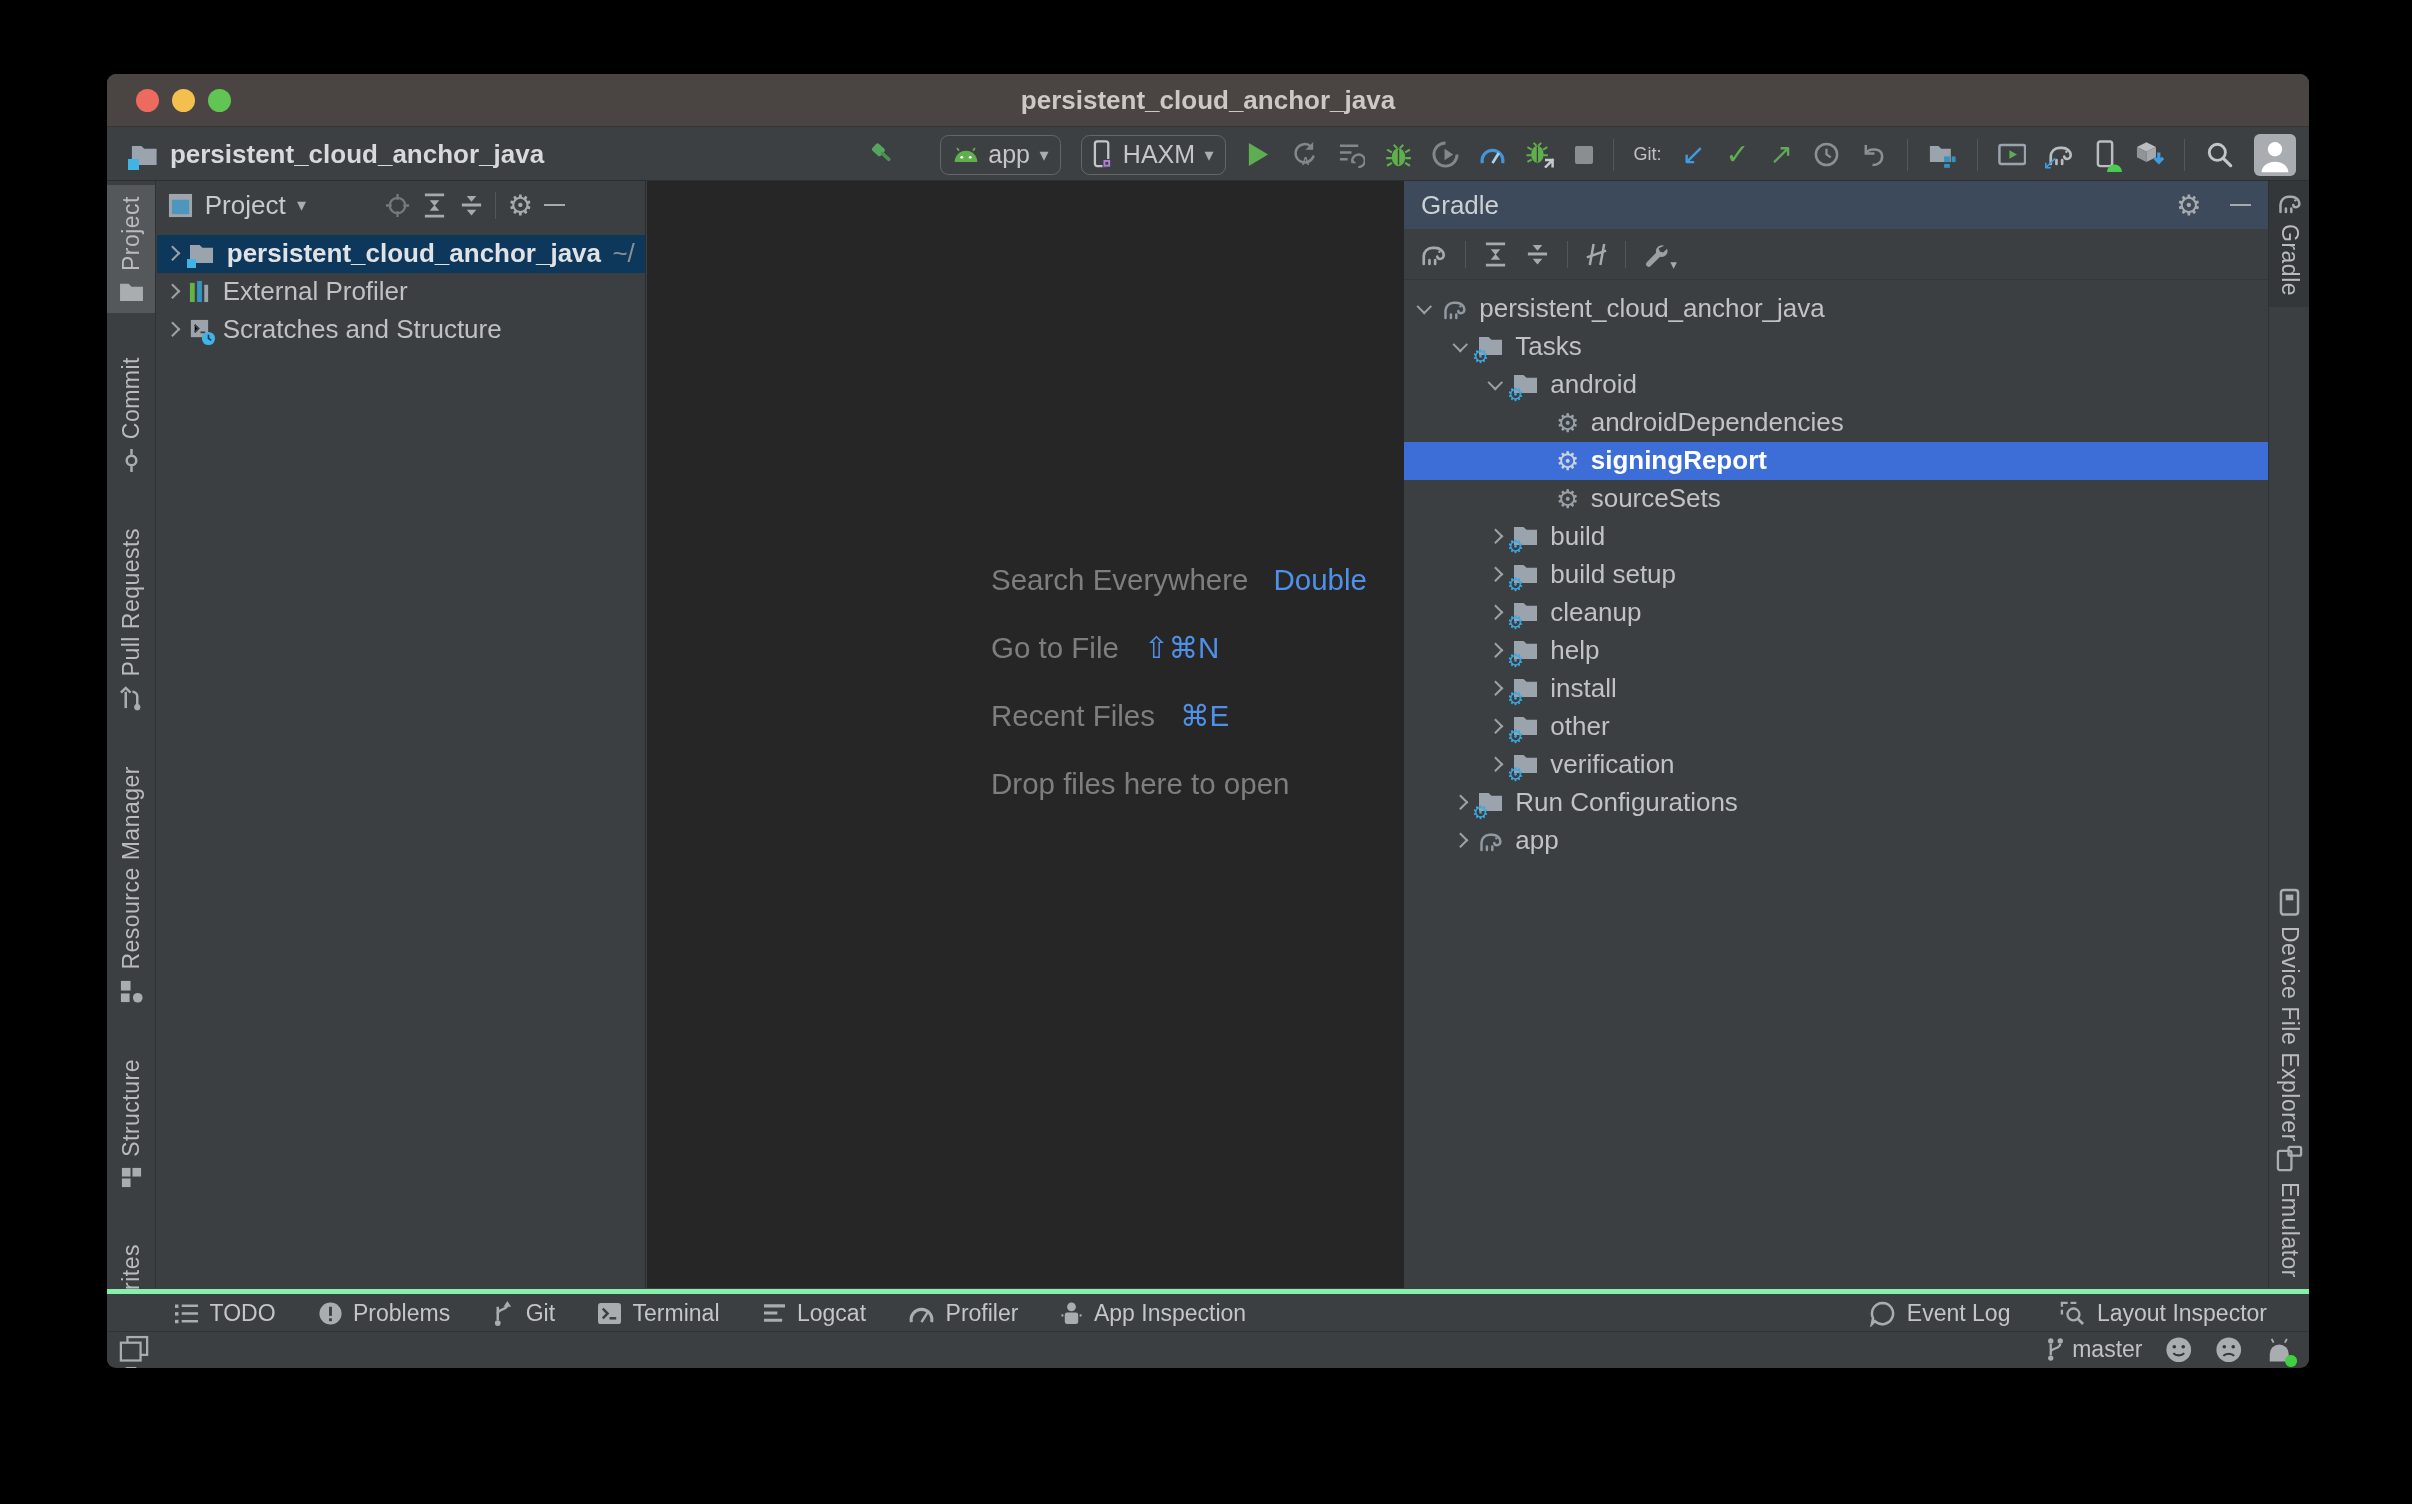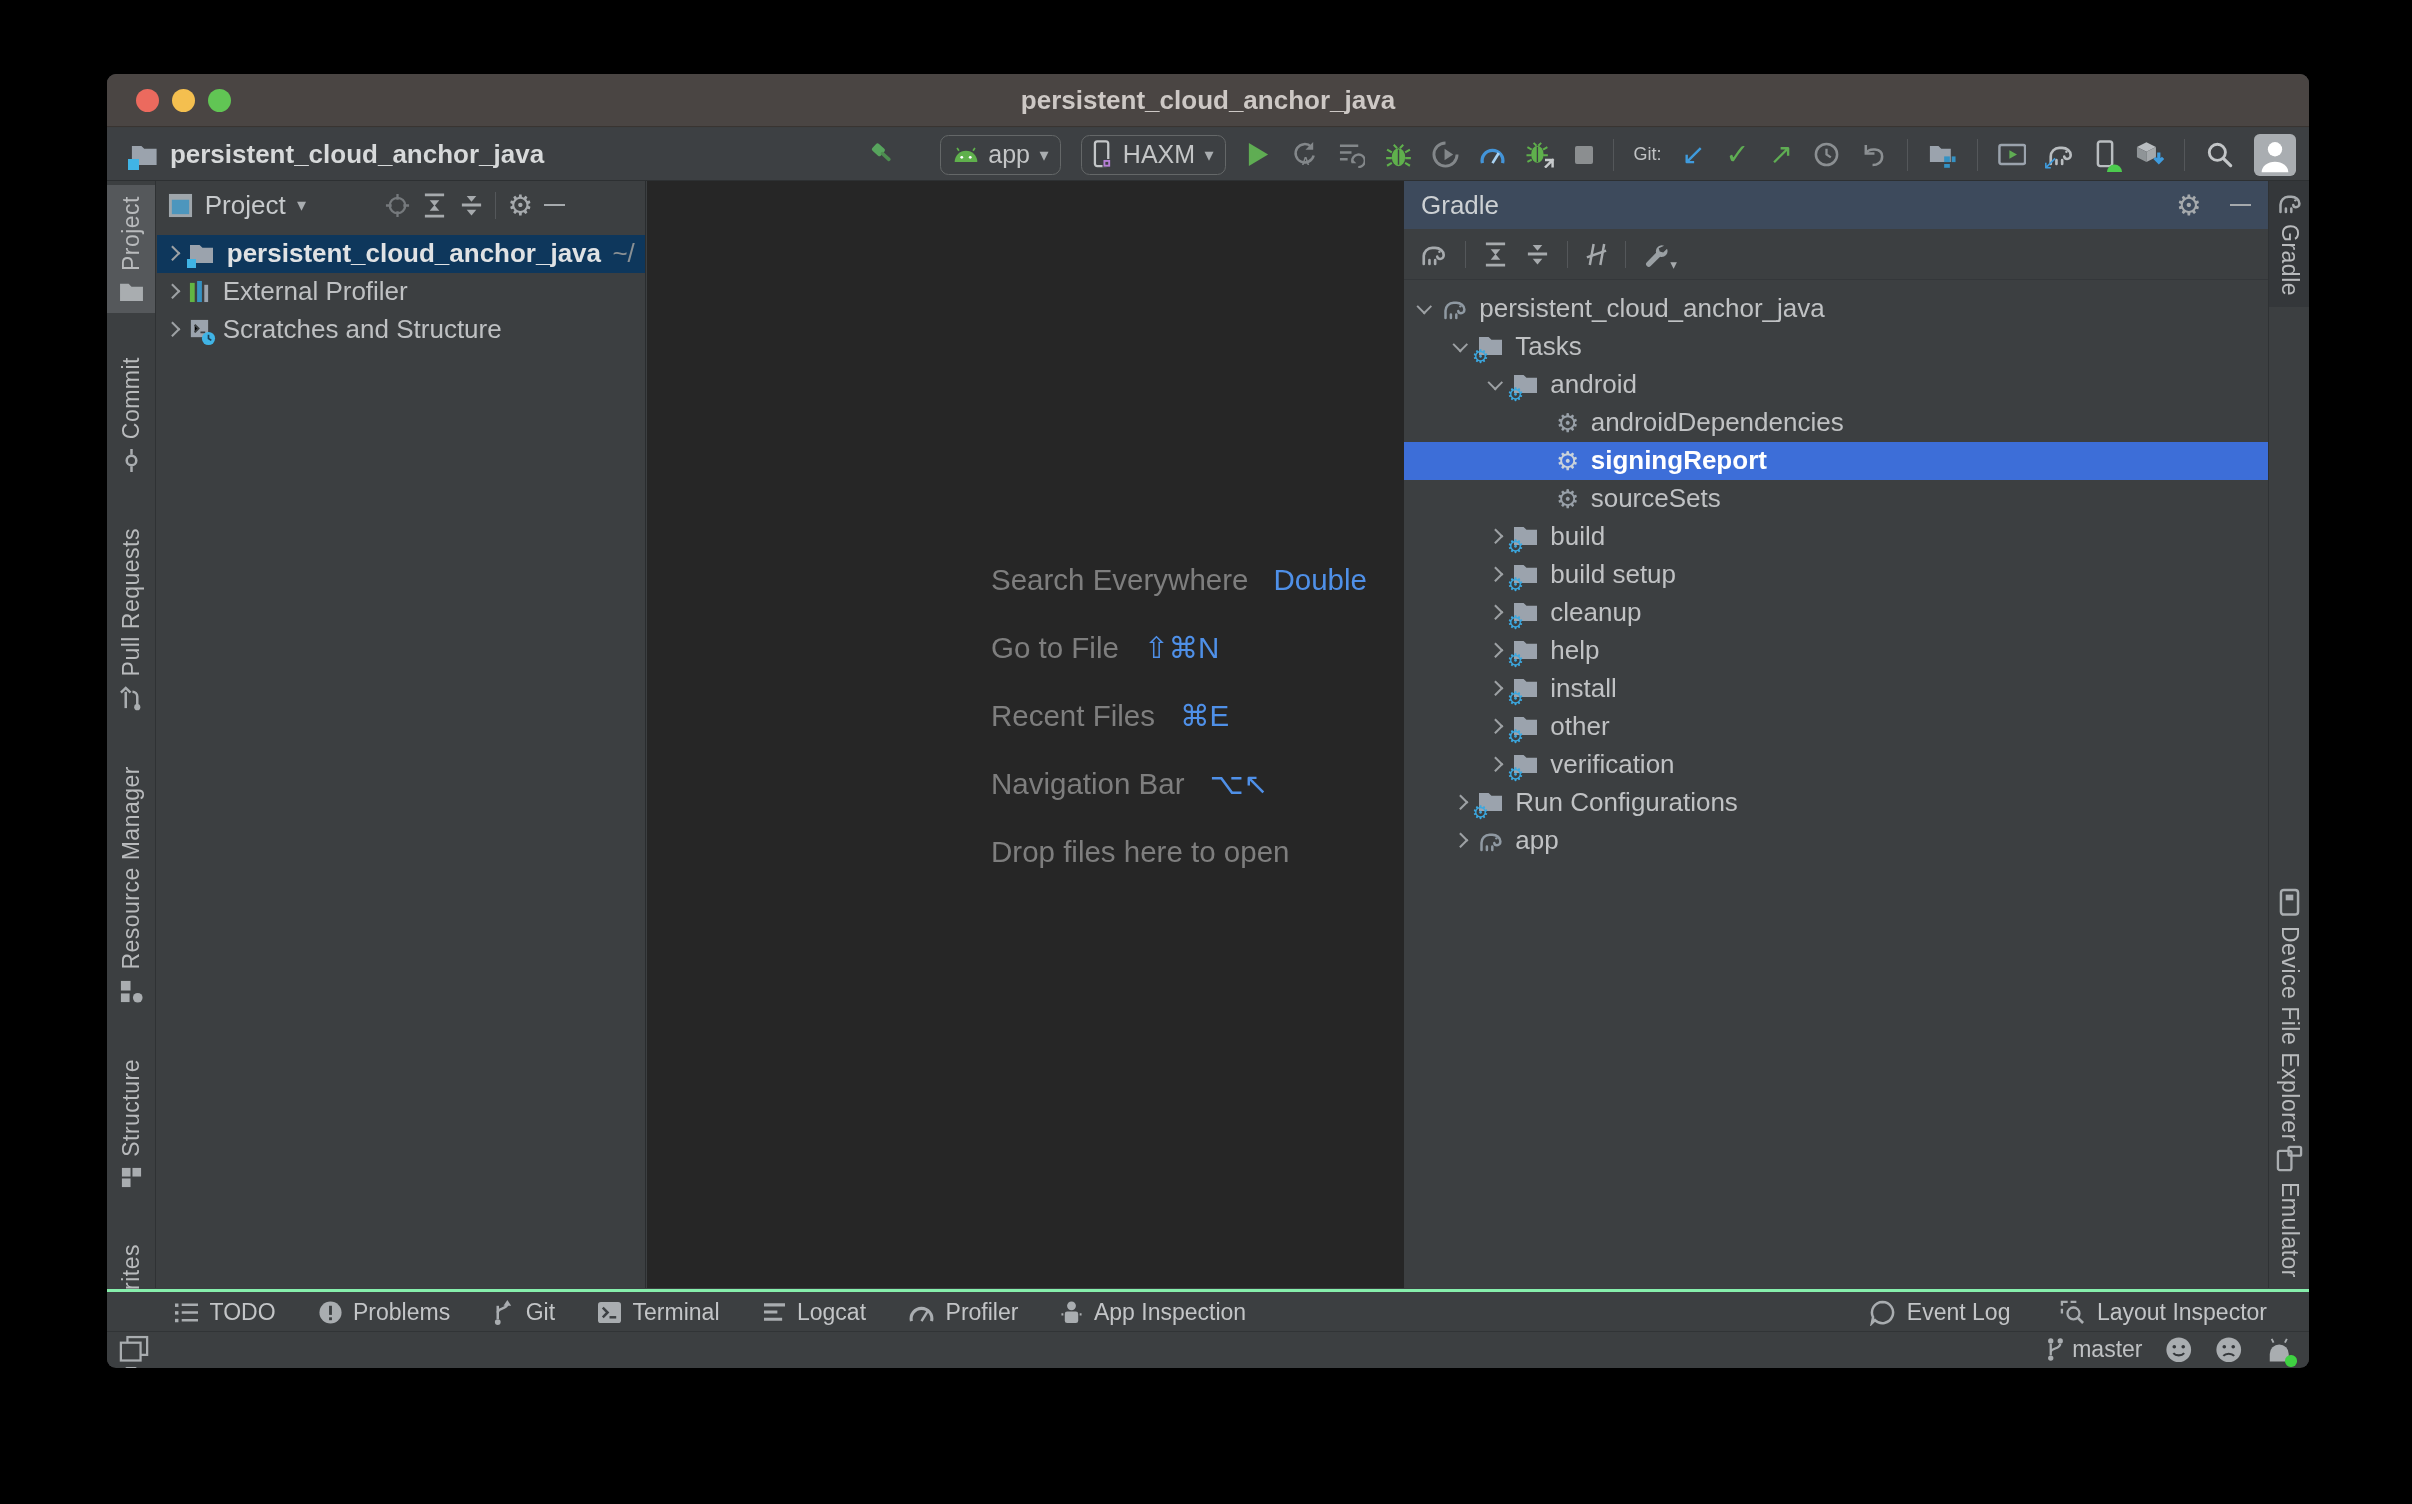--- a/index.html
+++ b/index.html
@@ -88,21 +88,21 @@
   .grow { height:38px; display:flex; align-items:center; gap:11.4px; color:#c0c2c4; font-size:26px; white-space:nowrap; }
   .grow.sel { background:#3d6ed8; color:#ffffff; font-weight:600; }
   .ind0{ padding-left:15px; } .ind1{ padding-left:51px; } .ind2{ padding-left:86px; } .ind3{ padding-left:152px; }
   .fold { position:relative; width:27px; height:25px; flex:none; }
   .fold .gearbadge { position:absolute; left:-4.8px; bottom:-6.7px; font-size:19px; color:#3ba8e0; line-height:19px; }
   .taskgear { font-size:26px; color:#98a0a8; line-height:26px; flex:none; }
   .grow.sel .taskgear { color:#c9d2da; }
 
   
   .bottombar { position:absolute; left:0; top:1215px; width:100%; height:43px; background:#3c3f41;
-               border-top:3px solid #86efac; display:flex; align-items:center; }
+               border-top:5px solid #86efac; display:flex; align-items:center; }
   .bb-left { display:flex; align-items:center; gap:42px; padding-left:67px; }
   .bb-right { margin-left:auto; display:flex; align-items:center; gap:49px; padding-right:42px; }
   .bb-item { display:flex; align-items:center; gap:10.5px; color:#c3c5c7; font-size:23px; }
   .statusbar { position:absolute; left:0; top:1257px; width:100%; height:36px; background:#3c3f41;
                border-top:1px solid #313436; display:flex; align-items:center; padding:0 16px; }
   .sb-right { margin-left:auto; display:flex; align-items:center; gap:21px; color:#bfc1c3; font-size:23px; }
   .branch-wrap { display:flex; align-items:center; gap:7.6px; }
   svg { display:block; }
 </style>
 </head>
@@ -433,24 +433,20 @@
       </div>
       <div class="sline">
         <span>Go to File</span>
         <span class="skeys">⇧⌘N</span>
       </div>
       <div class="sline">
         <span>Recent Files</span>
         <span class="skeys">⌘E</span>
       </div>
       <div class="sline">
-        <span>Navigation Bar</span>
-        <span class="skeys">⌥↖</span>
-      </div>
-      <div class="sline">
         <span>Drop files here to open</span>
       </div>
     </div>
   </div>
 
   <div class="gradle-panel">
     <div class="ghead">
       <span class="panel-title">Gradle</span>
       <span class="ghead-icons">
         <span class="gear-glyph">⚙</span>

